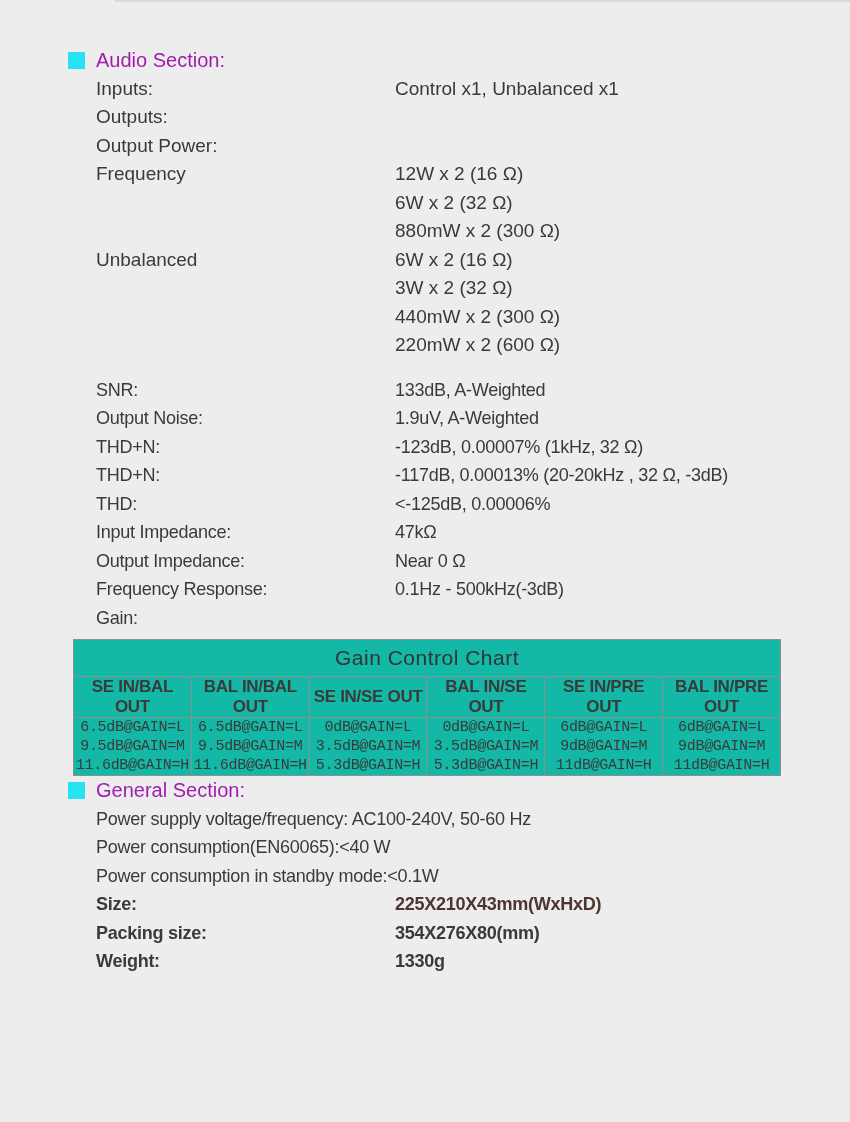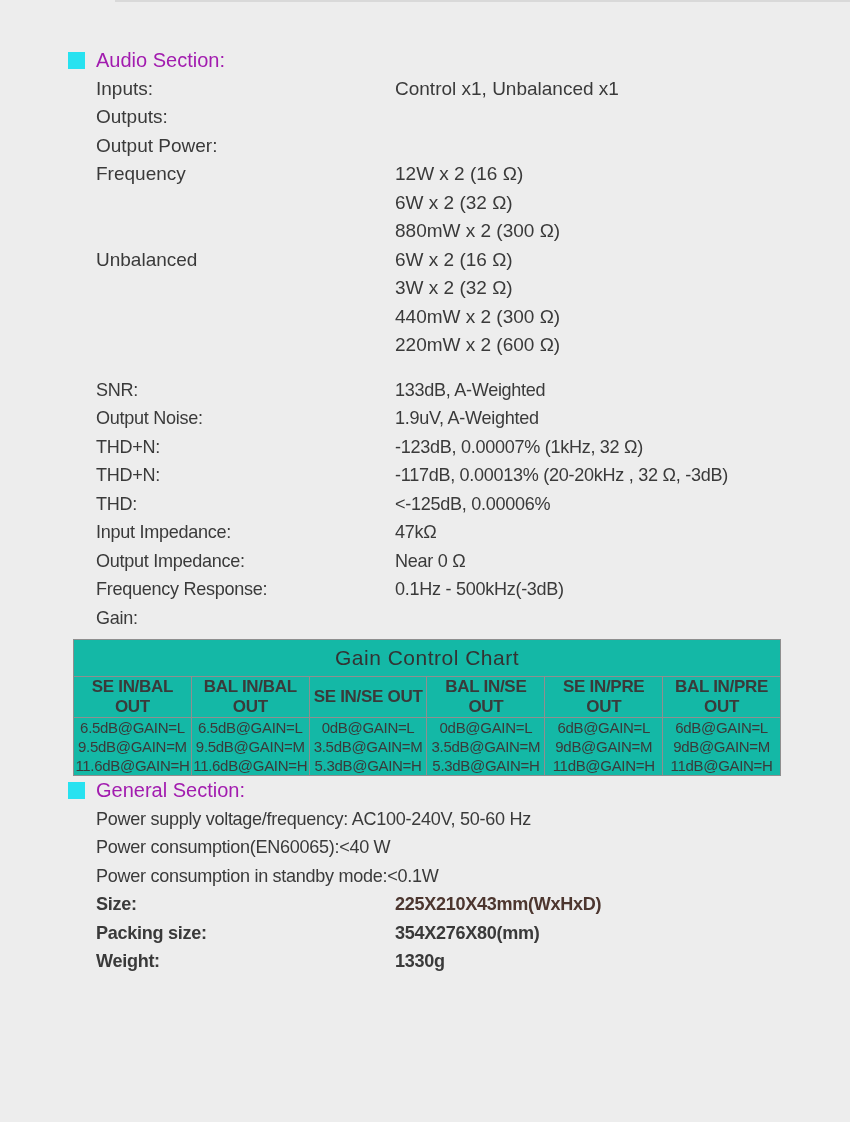--- a/index.html
+++ b/index.html
@@ -96,20 +96,21 @@
     height: 34px;
     font-size: 17px;
     font-weight: 700;
     letter-spacing: -0.3px;
   }
   .gain-cell {
     padding: 4px 0 5px 0;
     font-size: 15px;
     line-height: 19px;
     letter-spacing: -0.3px;
+    font-family: Liberation Mono, monospace;
   }
   .gain-cell-line { display: block; }
   
   .general-section {
   }
   .gen-lines {
     padding-left: 28px;
     font-size: 19px;
     line-height: 28.5px;
   }

